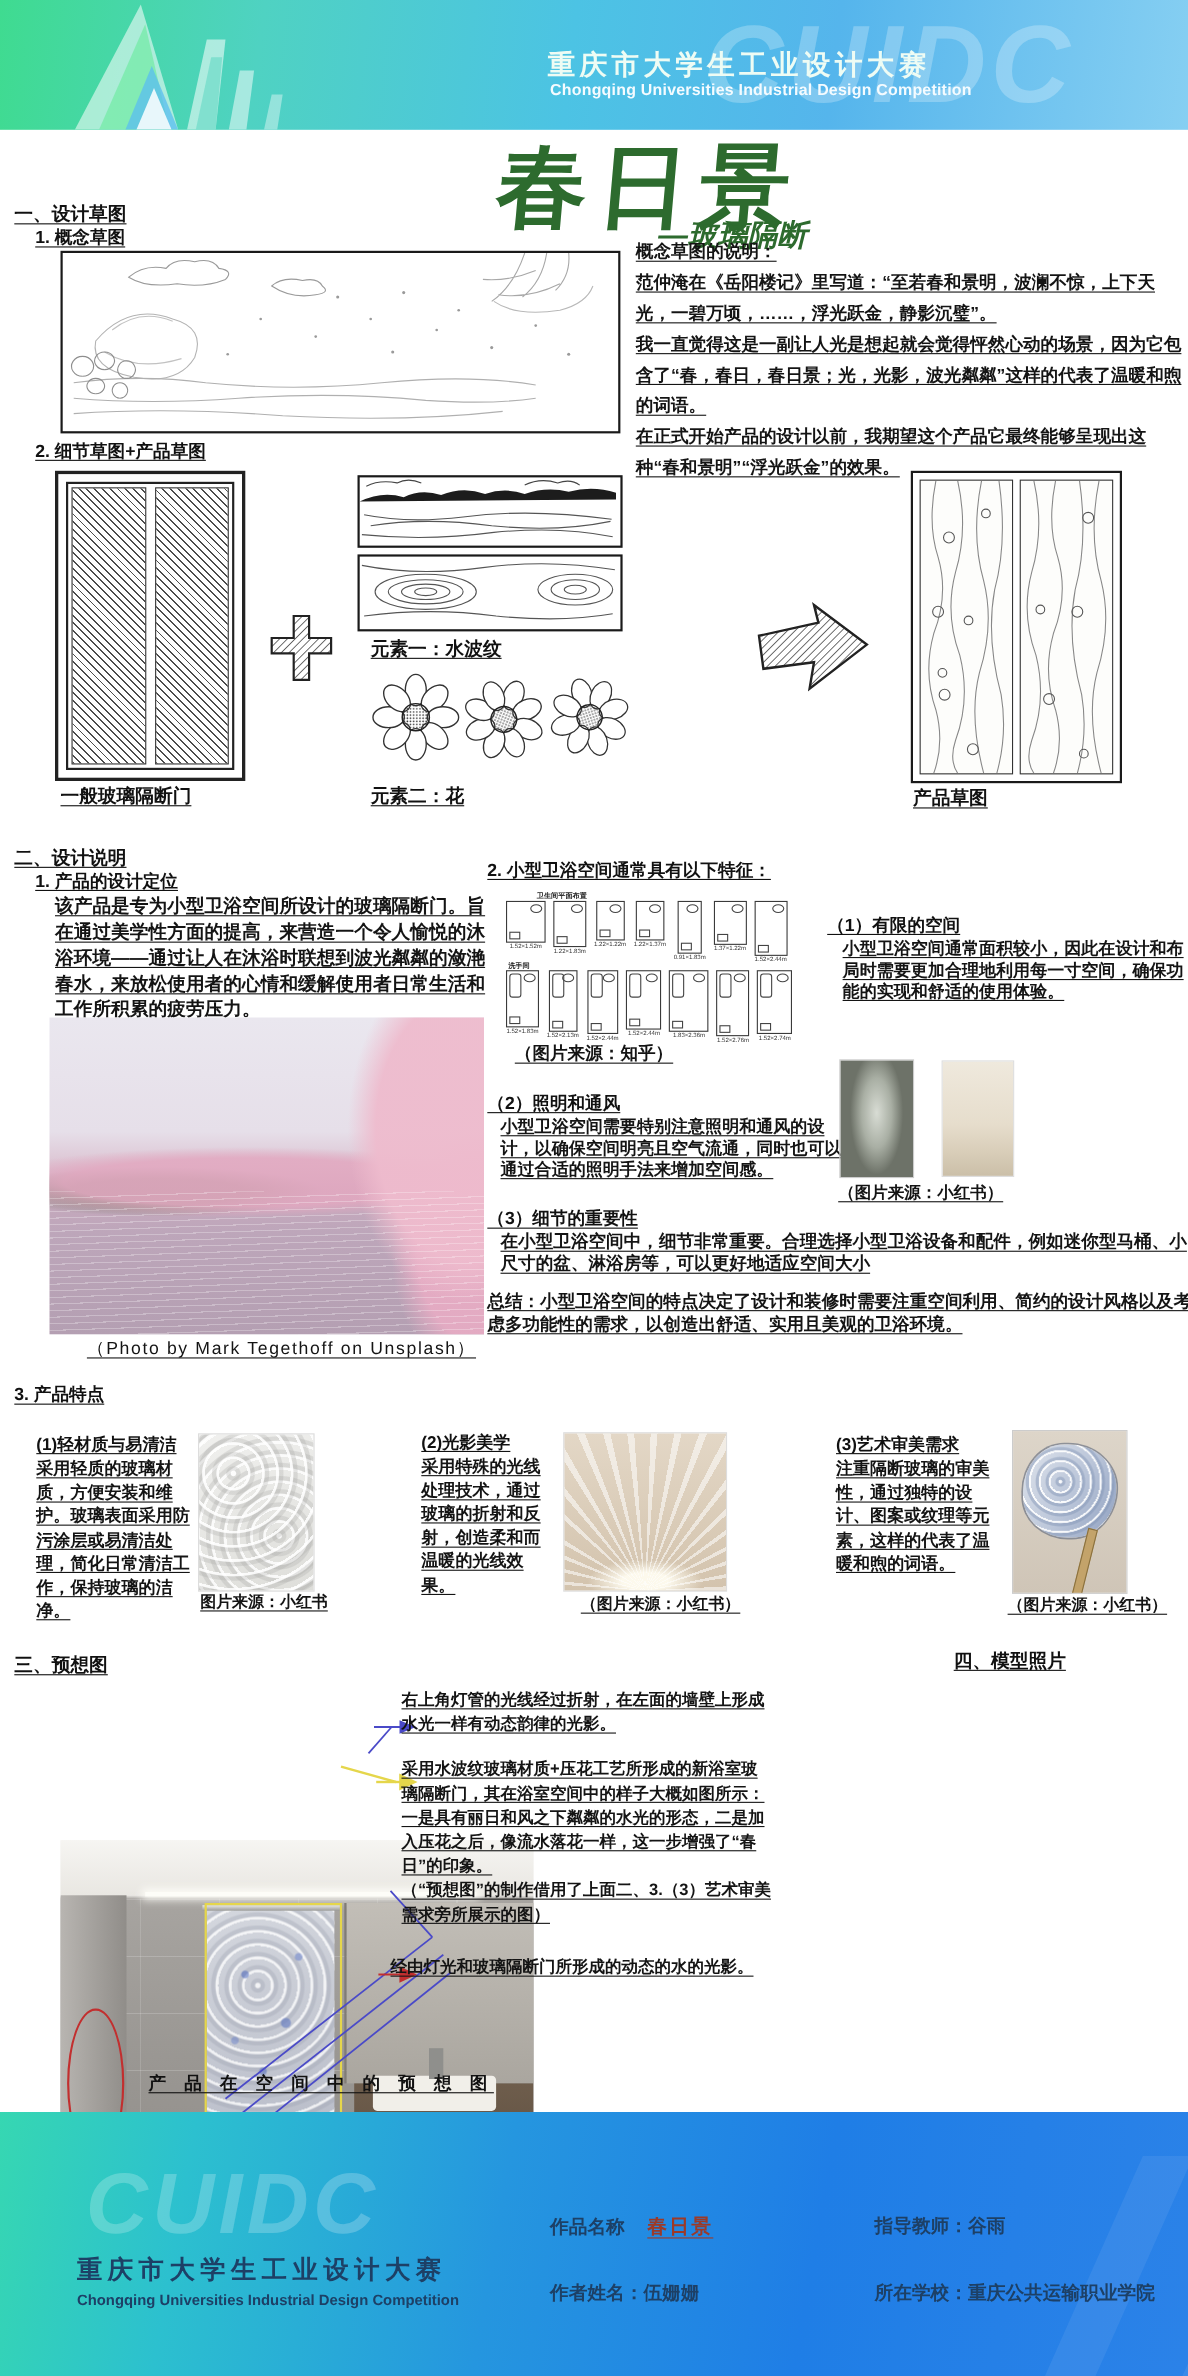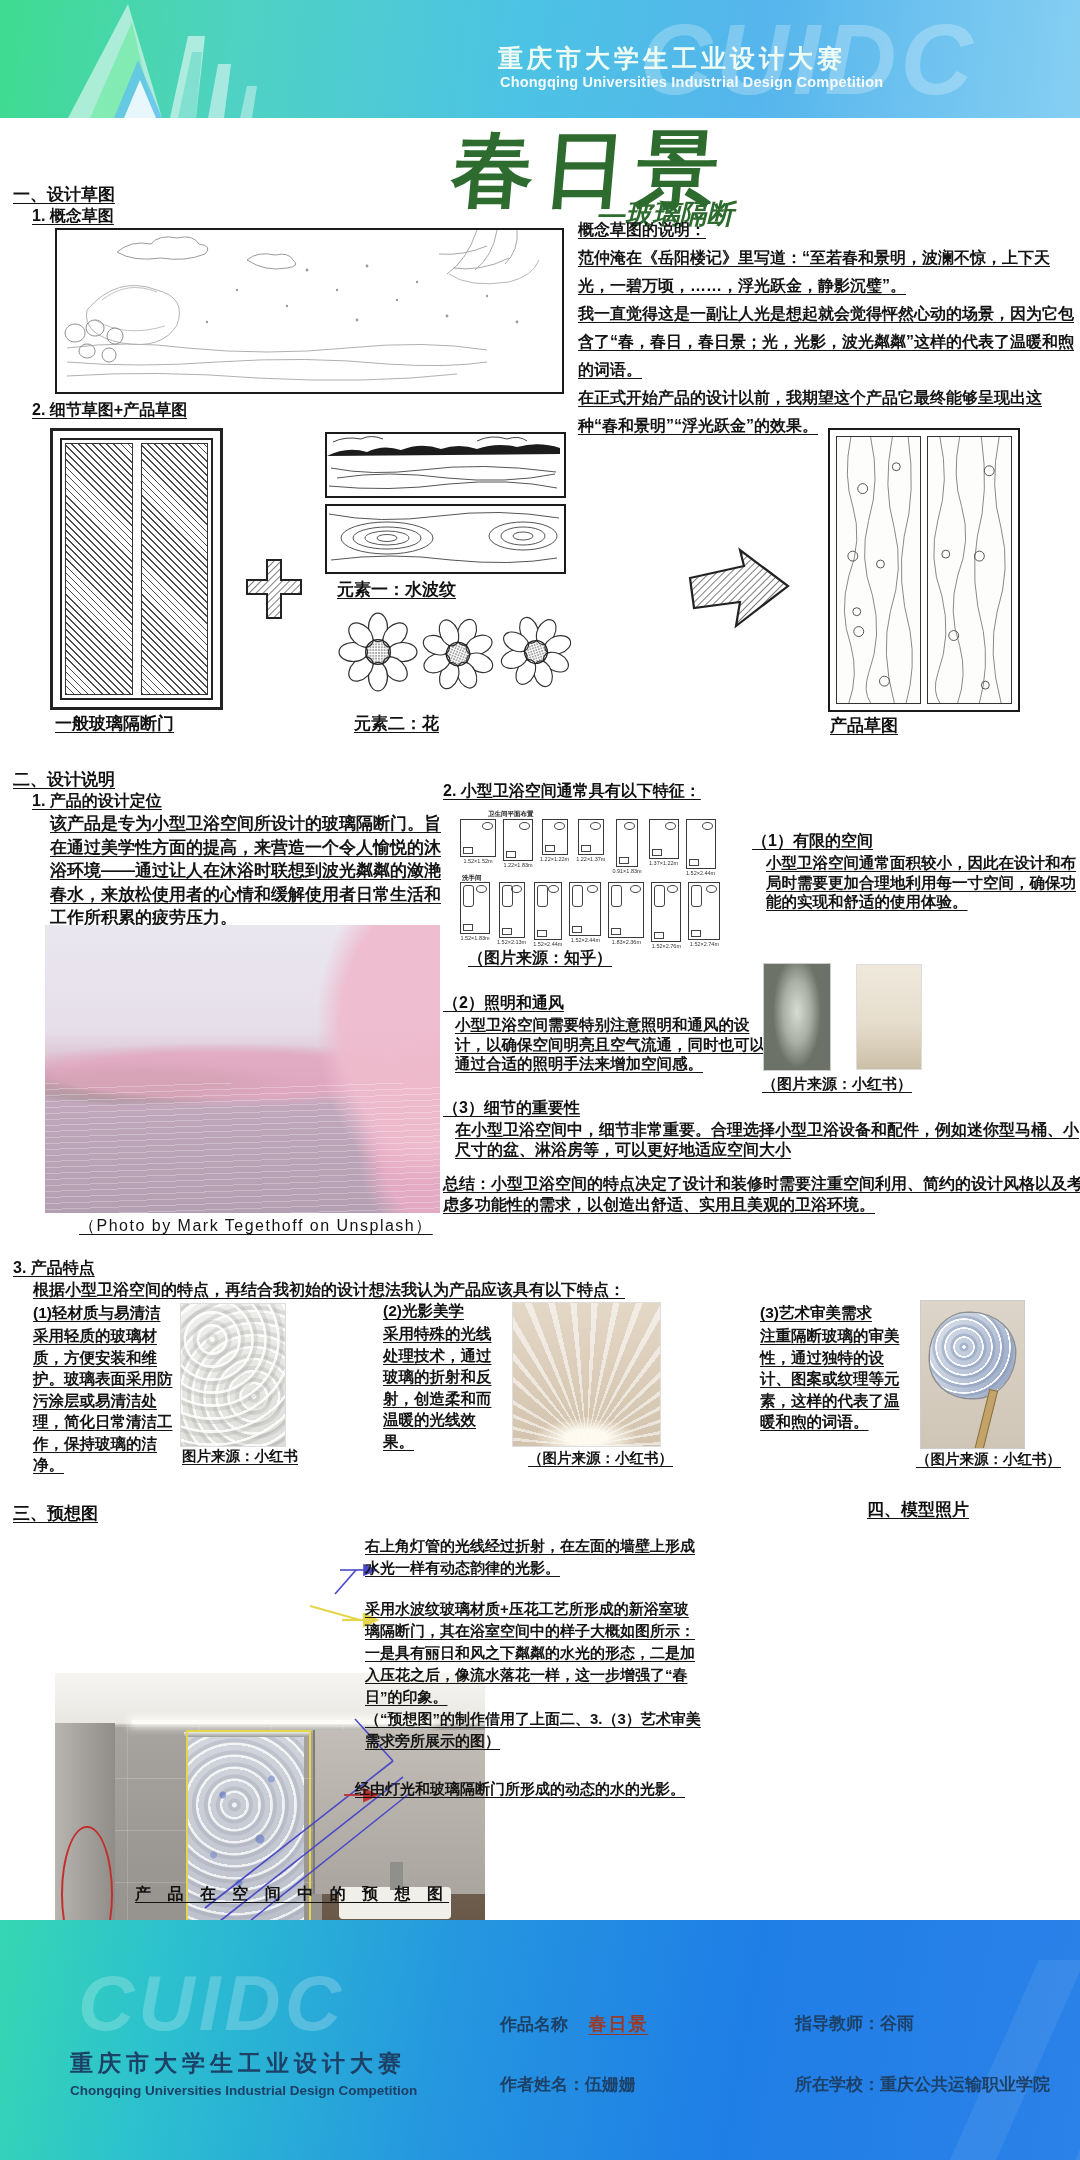--- a/index.html
+++ b/index.html
@@ -226,21 +226,21 @@
           <ellipse cx="-26" cy="0" rx="15" ry="10"></ellipse>
             <ellipse cx="-18" cy="-18" rx="10" ry="15" transform="rotate(-45 -18 -18)"></ellipse>
         </g>
         <circle cx="0" cy="0" r="13" fill="url(#dots)" stroke="#222" stroke-width="1.4"></circle>
       </g>
     </defs>
     <use href="#flw" transform="translate(40,48) scale(0.95)"></use>
     <use href="#flw" transform="translate(120,50) rotate(22) scale(0.9)"></use>
     <use href="#flw" transform="translate(198,48) rotate(-18) scale(0.88)"></use>
   </svg>
-  <div class="abs hd" style="left:354px;top:712px;font-size:17px;">元素二：花</div>
+  <div class="abs hd" style="left:337px;top:712px;font-size:17px;">元素二：花</div>
 
   <svg class="abs" style="left:686px;top:546px;" width="106" height="84" viewBox="0 0 106 84">
     <path d="M4 32 L58 20 L54 4 L102 40 L50 80 L54 56 L8 62 z" fill="url(#hatch)" stroke="#222" stroke-width="2.2"></path>
   </svg>
 
   <div class="abs prod" style="left:828px;top:428px;width:192px;height:284px;">
     <div class="col">
       <svg width="100%" height="100%" viewBox="0 0 84 268" preserveAspectRatio="none">
         <g fill="none" stroke="#888" stroke-width="1">
           <path d="M14 0 q-8 40 2 70 q10 34 -4 70 q-10 36 2 70 q8 30 -2 58"></path>
@@ -413,21 +413,20 @@
 
   <div class="abs img-dark" style="left:763px;top:963px;width:66px;height:106px;"></div>
   <div class="abs img-beige" style="left:856px;top:964px;width:64px;height:104px;"></div>
   <div class="abs p" style="left:762px;top:1075px;font-size:15px;">（图片来源：小红书）</div>
 
   <div class="abs hd" style="left:443px;top:1098px;font-size:16px;">（3）细节的重要性</div>
   <div class="abs p" style="left:455px;top:1120px;width:628px;font-size:16px;line-height:20px;">在小型卫浴空间中，细节非常重要。合理选择小型卫浴设备和配件，例如迷你型马桶、小尺寸的盆、淋浴房等，可以更好地适应空间大小</div>
   <div class="abs p" style="left:443px;top:1173px;width:640px;font-size:16px;line-height:21px;">总结：小型卫浴空间的特点决定了设计和装修时需要注重空间利用、简约的设计风格以及考虑多功能性的需求，以创造出舒适、实用且美观的卫浴环境。</div>
 
   <div class="abs hd" style="left:13px;top:1258px;font-size:16px;">3. 产品特点</div>
-  <div class="abs p" style="left:33px;top:1280px;width:730px;font-size:16px;">根据小型卫浴空间的特点，再结合我初始的设计想法我认为产品应该具有以下特点：</div>
 
   <div class="abs hd" style="left:33px;top:1303px;font-size:15.5px;">(1)轻材质与易清洁</div>
   <div class="abs p" style="left:33px;top:1325px;width:140px;font-size:15.5px;line-height:21.5px;">采用轻质的玻璃材质，方便安装和维护。玻璃表面采用防污涂层或易清洁处理，简化日常清洁工作，保持玻璃的洁净。</div>
   <div class="abs img-crinkle" style="left:180px;top:1303px;width:104px;height:142px;"></div>
   <div class="abs p" style="left:182px;top:1447px;font-size:14.5px;">图片来源：小红书</div>
 
   <div class="abs hd" style="left:383px;top:1301px;font-size:15.5px;">(2)光影美学</div>
   <div class="abs p" style="left:383px;top:1323px;width:122px;font-size:15.5px;line-height:21.5px;">采用特殊的光线处理技术，通过玻璃的折射和反射，创造柔和而温暖的光线效果。</div>
   <div class="abs img-rays" style="left:512px;top:1302px;width:147px;height:143px;"></div>
   <div class="abs p" style="left:528px;top:1449px;font-size:14.5px;">（图片来源：小红书）</div>

